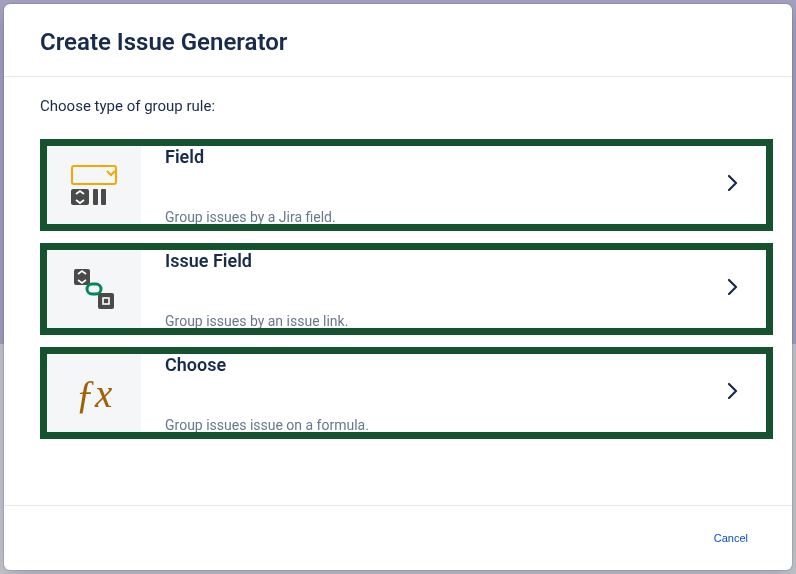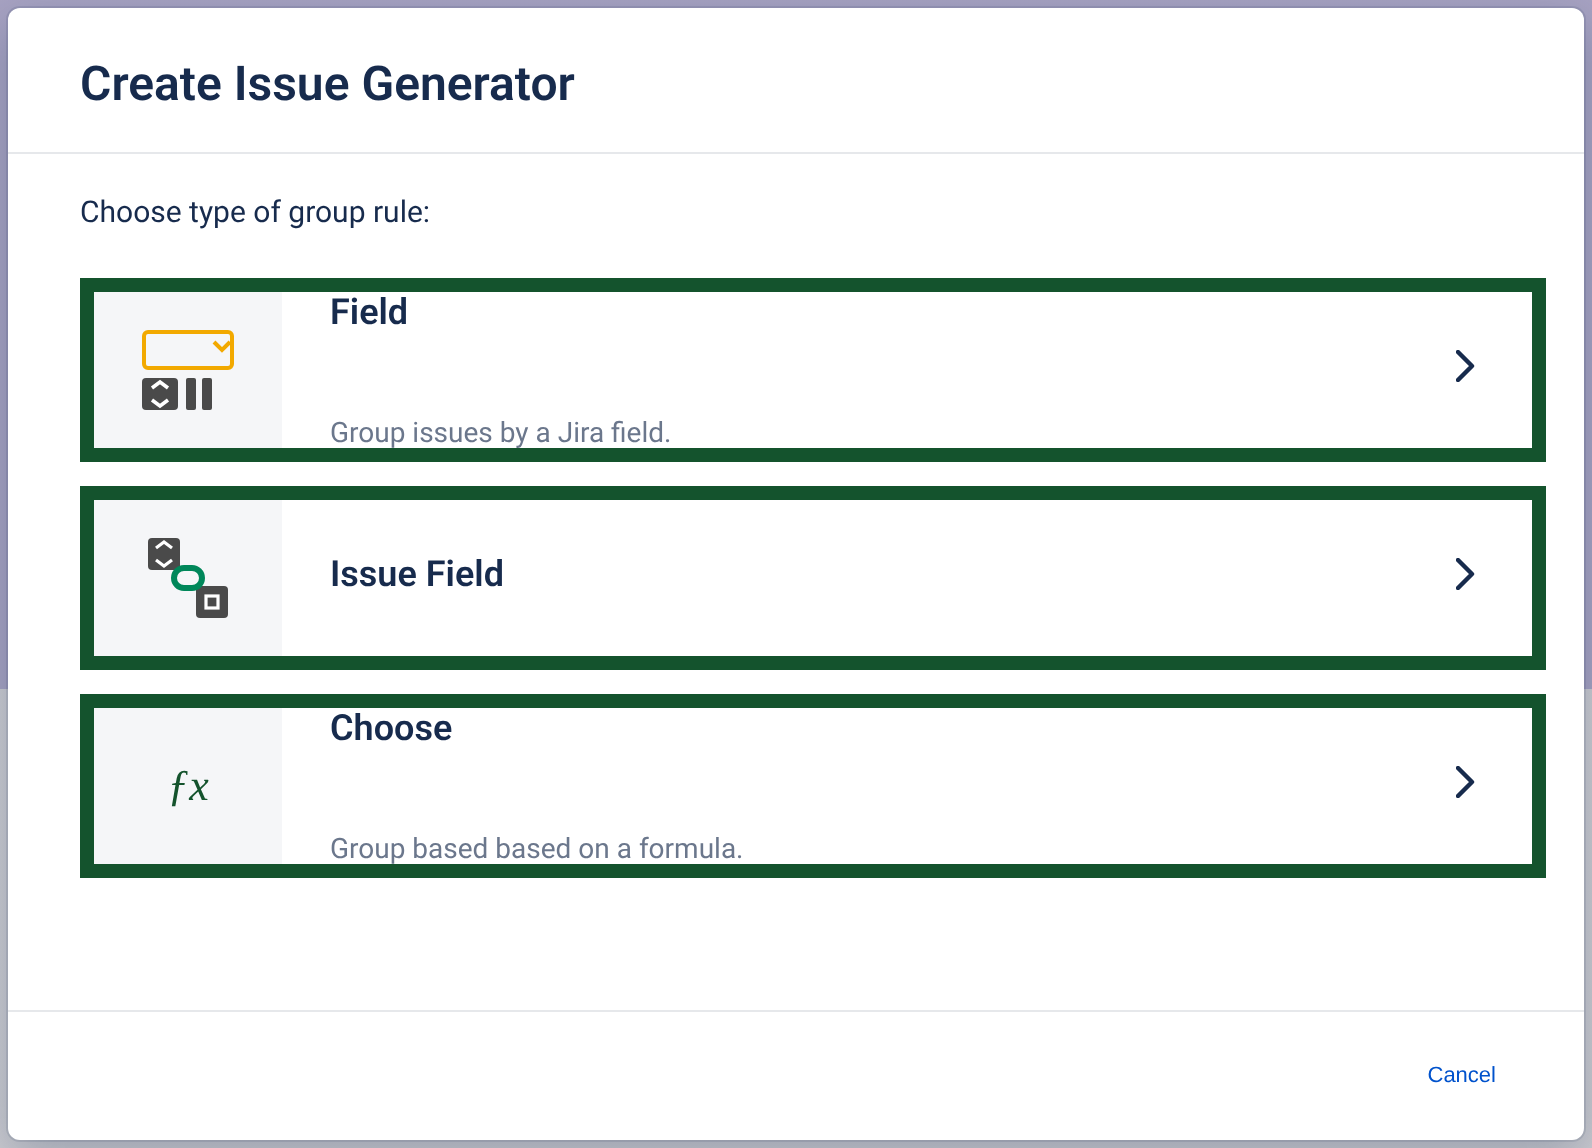--- a/index.html
+++ b/index.html
@@ -102,22 +102,22 @@
       border: none;
       color: #0052cc;
       font-size: 11px;
       font-weight: 500;
       cursor: pointer;
       padding: 6px 8px;
     }
     .fx-text {
       font-family: Georgia, "Times New Roman", serif;
       font-style: italic;
-      font-size: 22px;
-      color: #14532d;
+      font-size: 39px;
+      color: #a16207;
     }
   </style>
 </head>
 <body>
 
 <div class="backdrop"></div>
 
 <div class="modal">
   <div class="modal-header">
     <h1 class="modal-title">Create Issue Generator</h1>
@@ -153,35 +153,36 @@
         <svg width="44" height="44" viewBox="0 0 44 44">
           <rect x="2" y="2" width="16" height="16" rx="2" fill="#4a4a4a"></rect>
           <path d="M6 7 l4 -3 l4 3 M6 13 l4 3 l4 -3" fill="none" stroke="#fff" stroke-width="1.6"></path>
           <rect x="26" y="26" width="16" height="16" rx="2" fill="#4a4a4a"></rect>
           <rect x="31" y="31" width="6" height="6" fill="none" stroke="#fff" stroke-width="1.6"></rect>
           <path d="M15 22 a5 5 0 0 1 5 -5 h4 a5 5 0 0 1 0 10 M29 22 a5 5 0 0 1 -5 5 h-4 a5 5 0 0 1 0 -10" fill="none" stroke="#00875a" stroke-width="3" stroke-linecap="round"></path>
         </svg>
       </div>
       <div class="option-text">
         <div class="option-title">Issue Field</div>
+        <div class="option-desc">Group issues by an issue link.</div>
       </div>
       <div class="chevron">
         <svg width="10" height="16" viewBox="0 0 10 16">
             <path d="M1 1 l7 7 l-7 7" fill="none" stroke="#172b4d" stroke-width="2.2" stroke-linecap="round" stroke-linejoin="round"></path>
           </svg>
       </div>
     </div>
 
     <div class="option-card">
       <div class="icon-box">
         <span class="fx-text">ƒx</span>
       </div>
       <div class="option-text">
         <div class="option-title">Choose</div>
-        <div class="option-desc">Group based based on a formula.</div>
+        <div class="option-desc">Group issues issue on a formula.</div>
       </div>
       <div class="chevron">
         <svg width="10" height="16" viewBox="0 0 10 16">
             <path d="M1 1 l7 7 l-7 7" fill="none" stroke="#172b4d" stroke-width="2.2" stroke-linecap="round" stroke-linejoin="round"></path>
           </svg>
       </div>
     </div>
 
   </div>
 

